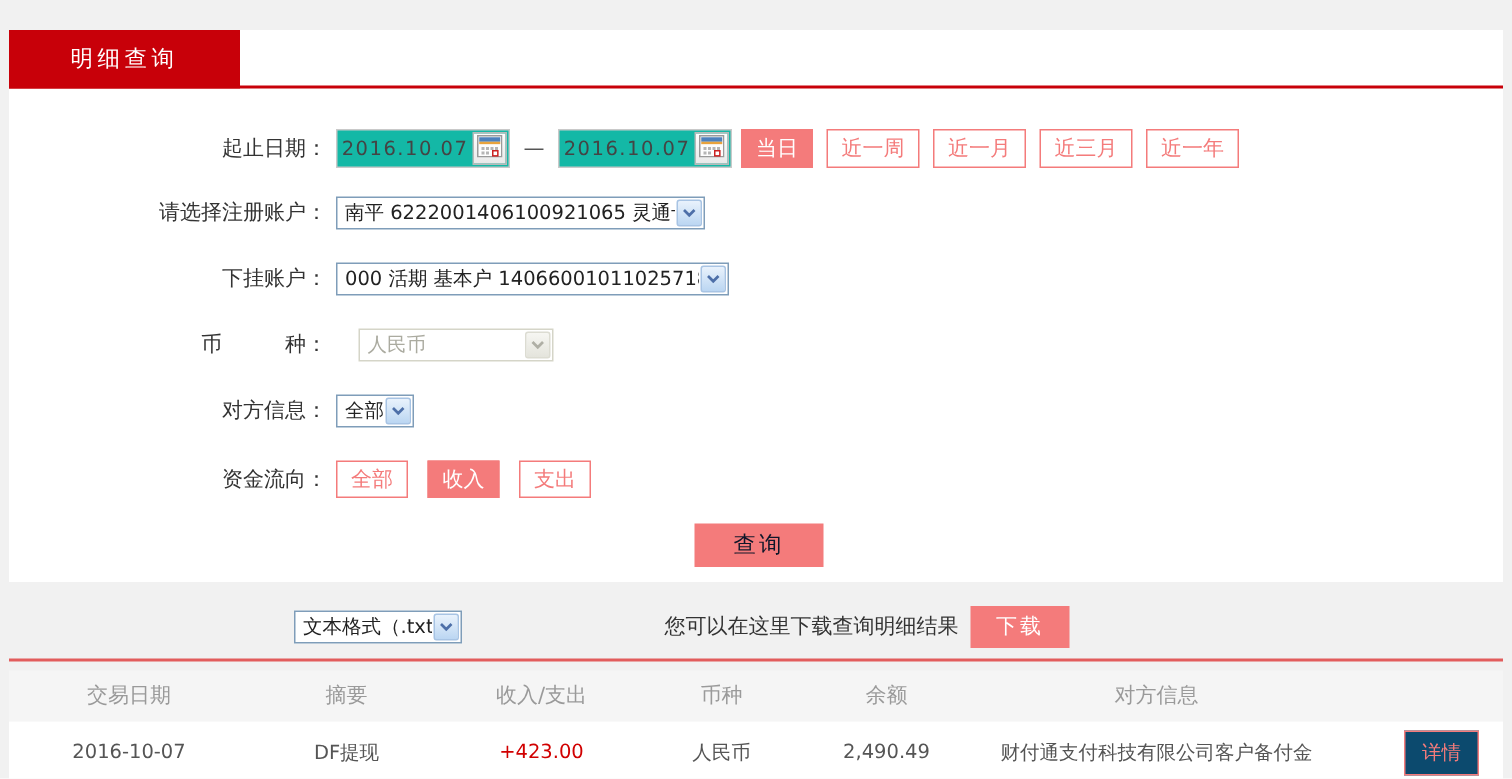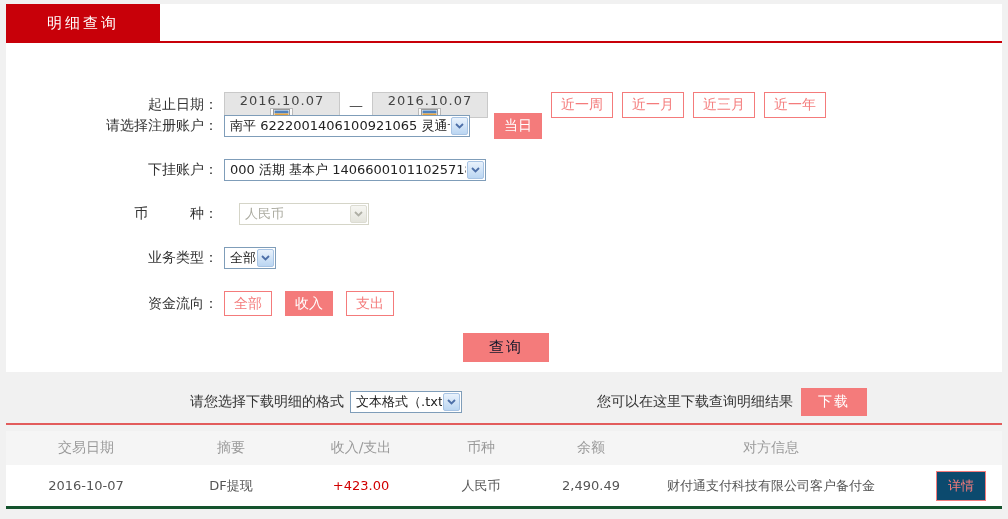--- a/index.html
+++ b/index.html
@@ -3,57 +3,57 @@
 <meta charset="utf-8">
 <style>
   * { box-sizing: border-box; margin: 0; padding: 0; }
   html,body { width:1008px; height:519px; }
   body {
     background:#F1F1F1;
     font-family:"DejaVu Sans","Liberation Sans",sans-serif;
     position:relative; overflow:hidden;
   }
   .panel{
-    position:absolute; left:6px; top:4px; width:996px; height:368px;
+    position:absolute; left:6px; top:20px; width:996px; height:368px;
     background:#FFFFFF;
   }
   
   .tab{
     position:absolute; left:0; top:0; width:154px; height:39px;
     background:#C80009; color:#fff; font-size:15px; letter-spacing:3px;
     display:flex; align-items:center; justify-content:center;
   }
   .tab-underline{
     position:absolute; left:0; top:37px; width:100%; height:2px; background:#C80009;
   }
   
   .row{ position:absolute; left:0; display:flex; align-items:center; }
   .flabel{
     width:212px; text-align:right; font-size:14px; color:#333; flex:0 0 212px;
   }
   
   .date-box{
-    width:116px; height:26px; border:1px solid #C9C9C9; background:#e5e5e5;
-    display:flex; align-items:center; margin-left:6px;flex-direction:column;
+    width:116px; height:26px; border:1px solid #C9C9C9; background:#14b8a6;
+    display:flex; align-items:center; margin-left:6px;
   }
   .date-text{ flex:1; text-align:center; font-size:13px; color:#444; letter-spacing:1px; }
   .cal-btn{
     width:23px; height:22px; margin-right:1px; border:1px solid #B9B9B9;
     background:linear-gradient(#FEFEFE,#E9E9E9);
     display:flex; align-items:center; justify-content:center; cursor:pointer;
   }
   .dash-sep{ margin:0 9px; color:#555; font-size:14px; }
   
   .sbtn{
     height:26px; padding:0 9px; margin-left:9px;
     border:1px solid #F47B7B; color:#F47B7B; background:#fff;
     font-size:14px; display:flex; align-items:center; cursor:pointer; white-space:nowrap;
   }
   .sbtn.active{ background:#F47B7B; color:#fff; }
-  .sbtn.first{ margin-left:6px;margin-top:43px; }
+  .sbtn.first{ margin-left:6px; }
   
   .xp-select{
     height:22px; border:1px solid #7F9DB9; background:#fff;
     display:flex; align-items:center; margin-left:6px; cursor:pointer;
   }
   .xp-select .sel-txt{
     flex:1; padding:0 5px; font-size:13px; color:#222; white-space:nowrap; overflow:hidden;
   }
   .xp-arrow{
     width:17px; height:18px; margin:1px; flex:0 0 17px;
@@ -203,42 +203,41 @@
       <span class="sel-txt">人民币</span>
       <span class="xp-arrow">
         <svg width="9" height="6" viewBox="0 0 9 6">
             <path d="M1 1 L4.5 4.5 L8 1" stroke="#AFAFA5" stroke-width="1.8" fill="none"></path>
           </svg>
       </span>
     </div>
   </div>
 
   <div class="row" style="top:243px;">
-    <div class="flabel">业务类型：</div>
+    <div class="flabel">对方信息：</div>
     <div class="xp-select" style="width:52px;">
       <span class="sel-txt">全部</span>
       <span class="xp-arrow">
         <svg width="9" height="6" viewBox="0 0 9 6">
             <path d="M1 1 L4.5 4.5 L8 1" stroke="#4D6FA8" stroke-width="1.8" fill="none"></path>
           </svg>
       </span>
     </div>
   </div>
 
   <div class="row" style="top:287px;">
     <div class="flabel">资金流向：</div>
     <span class="fbtn first">全部</span>
     <span class="fbtn active">收入</span>
     <span class="fbtn">支出</span>
   </div>
 
   <button class="query-btn">查询</button>
 
   <div class="dl-row">
-    <span class="dl-label">请您选择下载明细的格式</span>
     <div class="xp-select" style="width:112px;">
       <span class="sel-txt">文本格式（.txt）</span>
       <span class="xp-arrow">
         <svg width="9" height="6" viewBox="0 0 9 6">
             <path d="M1 1 L4.5 4.5 L8 1" stroke="#4D6FA8" stroke-width="1.8" fill="none"></path>
           </svg>
       </span>
     </div>
     <span class="dl-hint">您可以在这里下载查询明细结果</span>
     <button class="dl-btn">下载</button>

